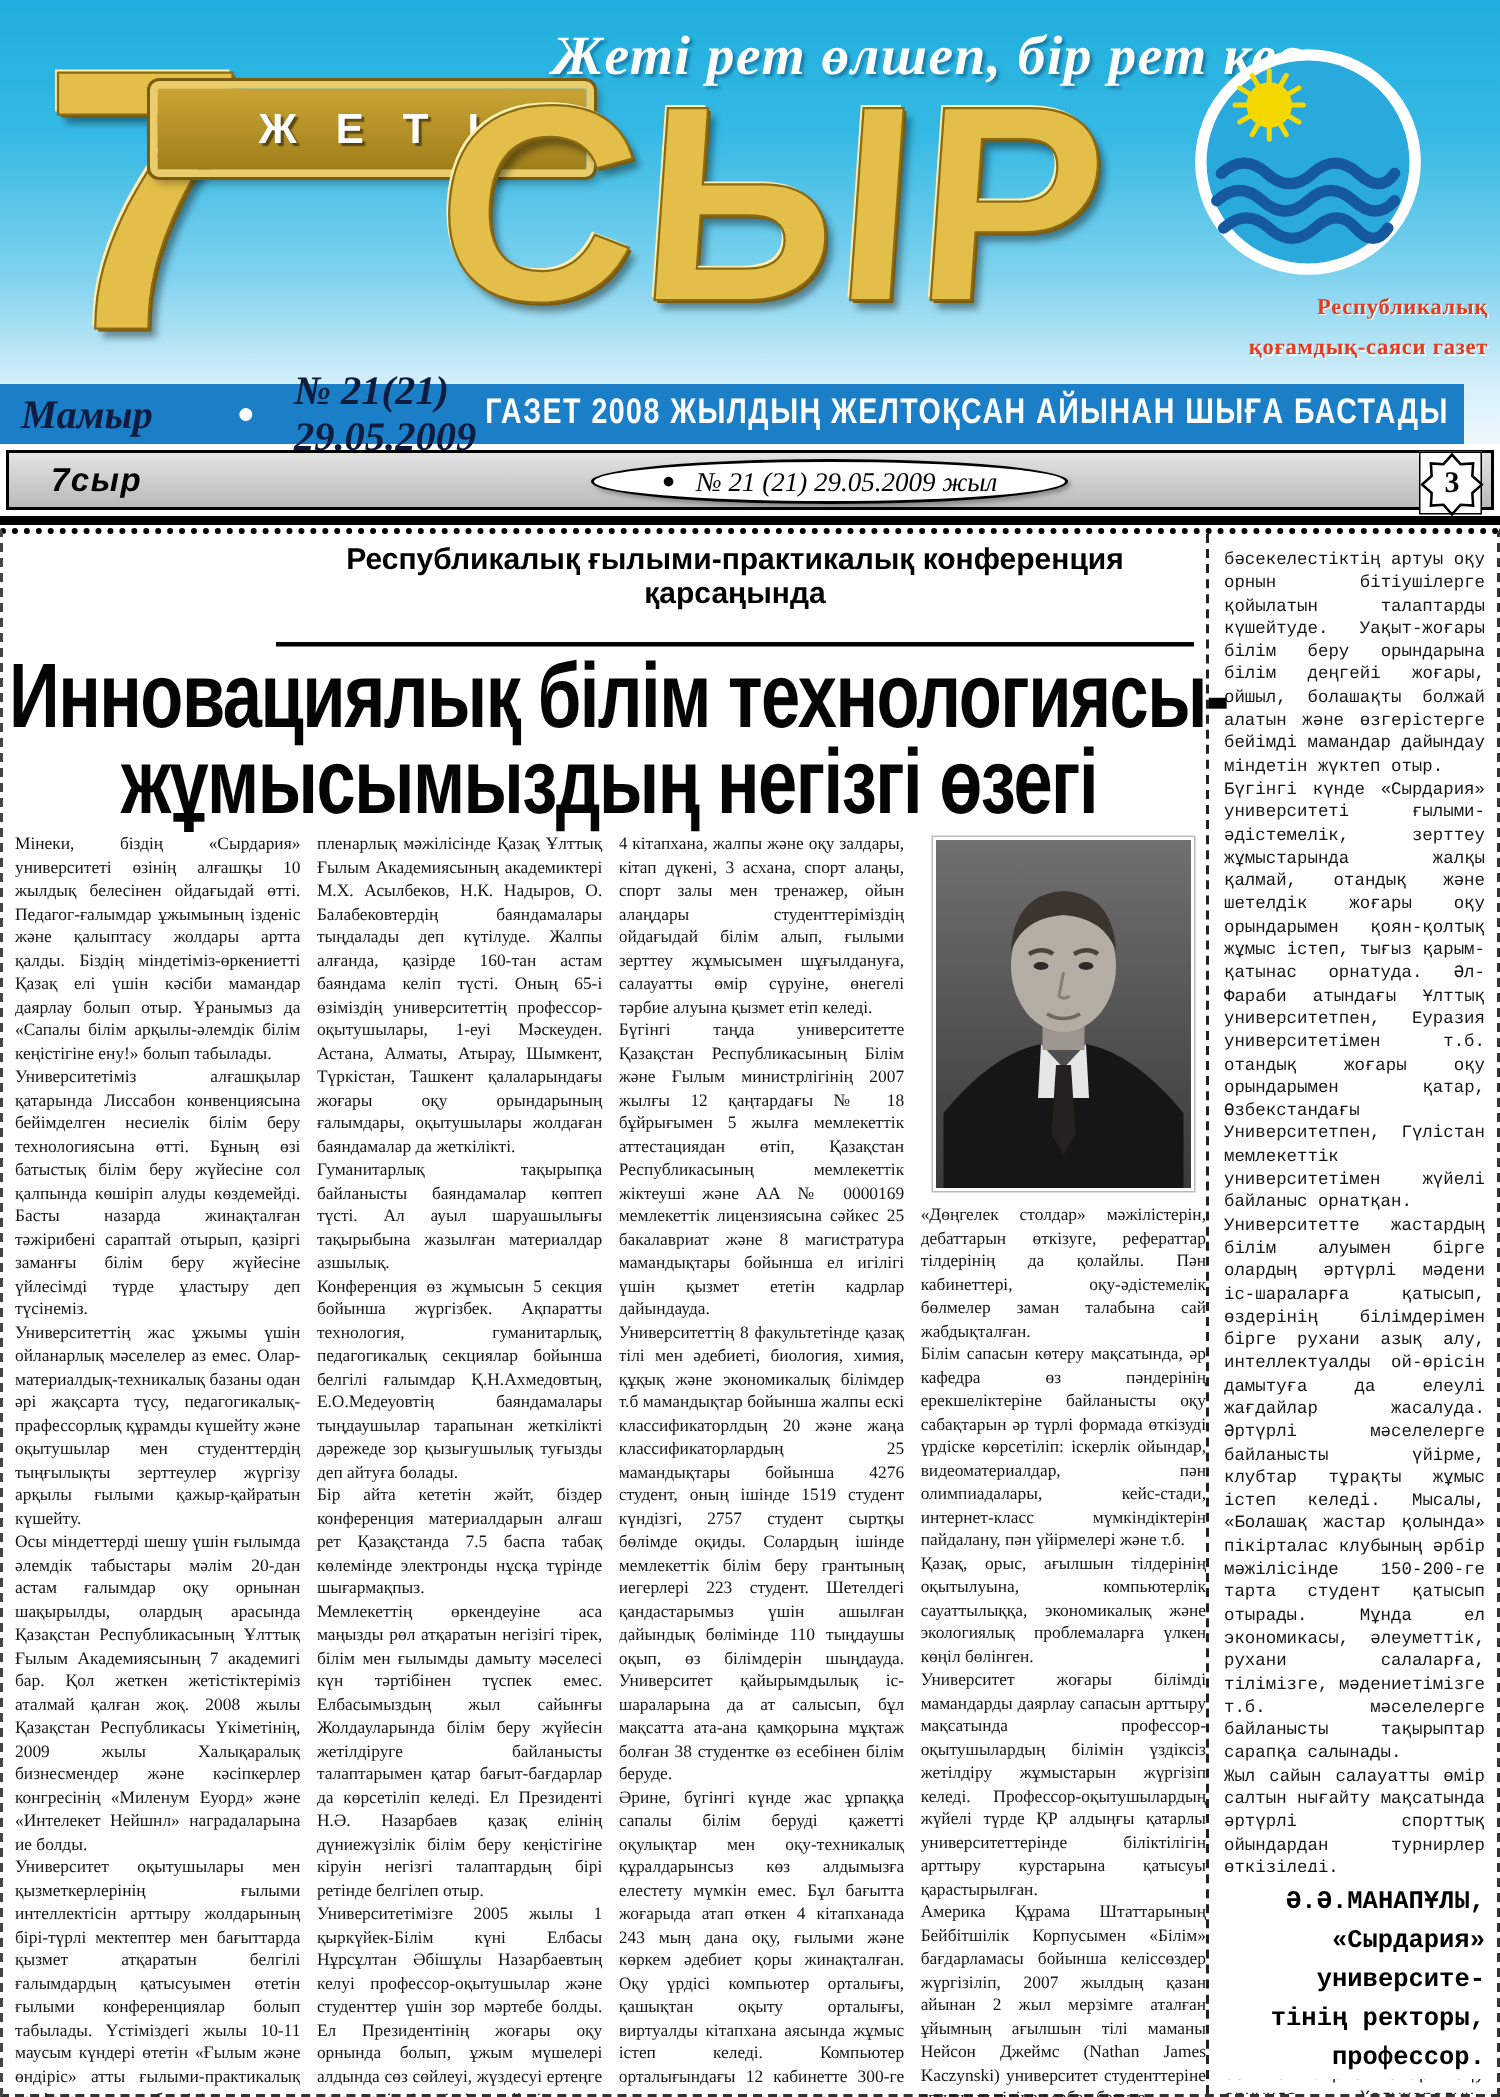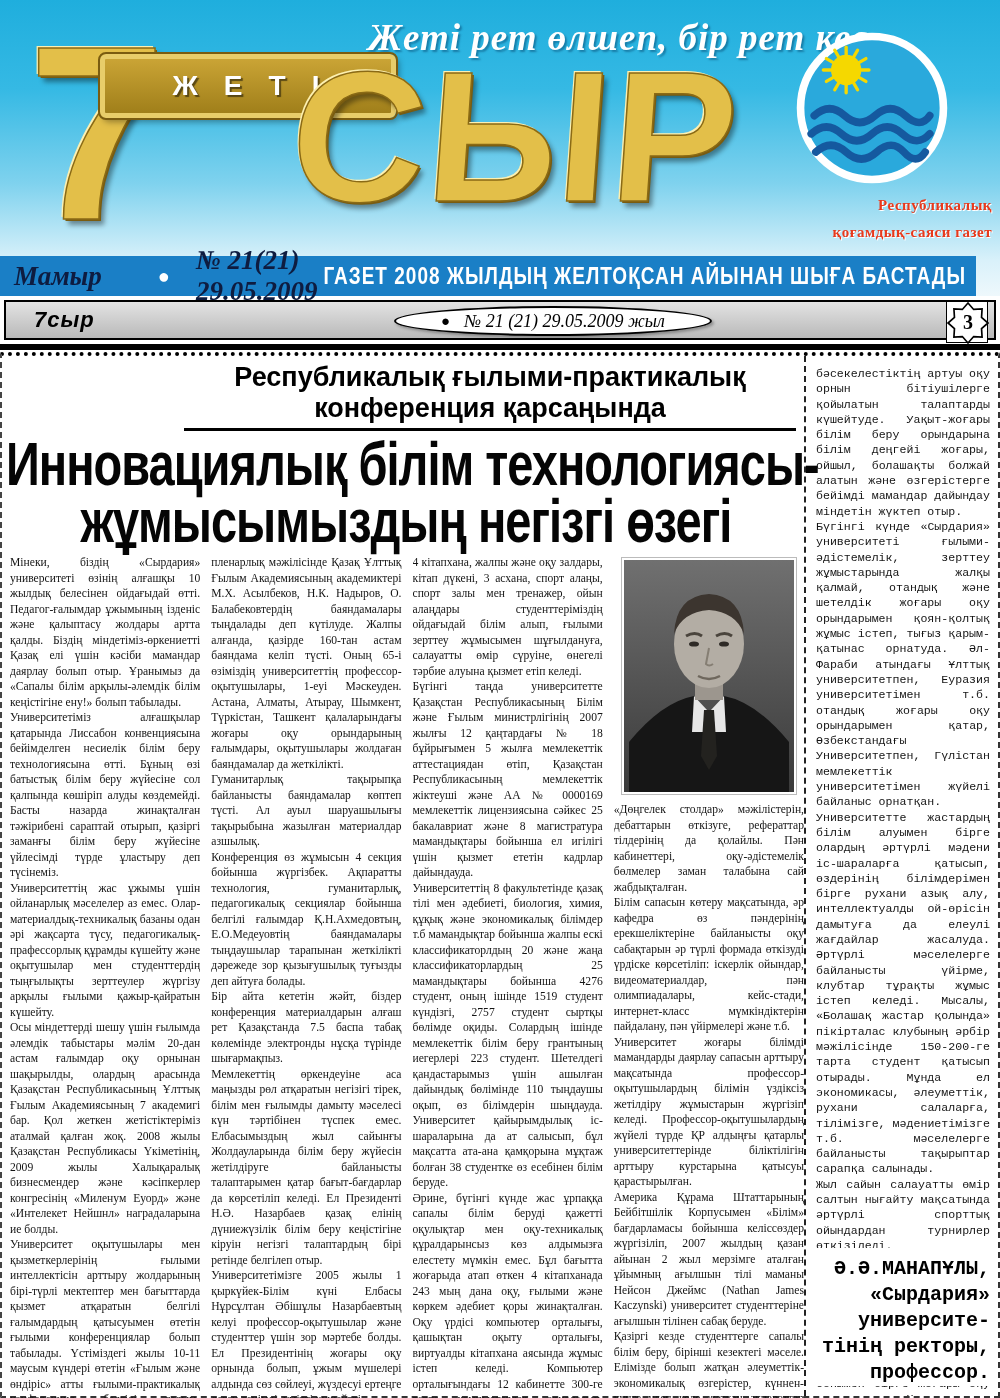--- a/index.html
+++ b/index.html
@@ -50,36 +50,36 @@
   .bar-seal svg { position:absolute; left:0; top:0; }
   .bar-seal .num { position:absolute; left:0; top:0; width:42px; height:42px; text-align:center;
     line-height:40px; font-size:20px; font-weight:bold; }
   .thick-rule { margin:4px 0 0 0; height:6px; background:#000; }
 
   
   .article { position:relative; margin-top:2px; height:1046px;
     border-top:4px dotted #000; border-left:2px dashed #444; border-right:2px dashed #333; border-bottom:2px dashed #333; }
   .main-area { position:absolute; left:4px; top:2px; width:800px; height:100%; }
   .kicker { display:block; margin:4px 10px 0 178px; text-align:center;
-    font-family:"Liberation Sans",sans-serif; font-weight:bold; font-size:27px;
-    padding-bottom:4px; border-bottom:3px solid #000; }
+    font-family:"Liberation Sans",sans-serif; font-weight:bold; font-size:20px;
+    padding-bottom:20px; border-bottom:3px solid #000; }
   .headline { text-align:center; font-family:"Liberation Sans",sans-serif; font-weight:bold;
     font-size:47px; letter-spacing:-1px; line-height:57px; margin-top:4px; color:#050505; }
   .headline .hline { display:inline-block; transform:scaleY(1.30); white-space:nowrap; }
   .columns { display:flex; gap:11px; padding:6px 2px 0 4px; height:892px; overflow:hidden; }
   .col { flex:1 1 0; overflow:hidden; }
   .col p { font-size:11.6px; line-height:15.5px; text-align:justify; color:#141414; }
   .photo { width:176px; height:238px; margin:2px auto 7px auto; background:#fff; padding:2px; border:1px solid #bbb; }
   .photo svg { display:block; }
 
   .col5 { position:absolute; right:0; top:0; bottom:0; width:194px;
     border-left:2px dashed #222; padding:10px 8px 6px 10px; overflow:hidden;font-family:Liberation Mono, monospace; }
   .col5 p { font-size:11.6px; line-height:15.3px; text-align:justify; color:#141414; }
   .byline { position:absolute; right:8px; bottom:10px; left:10px; background:#fff;
-    text-align:right; font-weight:bold; font-size:20px; line-height:26px; padding-top:8px; }
+    text-align:right; font-weight:bold; font-size:17px; line-height:26px; padding-top:8px; }
 </style>
 </head>
 <body>
 
 <div class="page">
 
   <header class="masthead">
     <div class="slogan">Жеті рет өлшеп, бір рет кес.</div>
     <div class="logo-digit gold">7</div>
     <div class="logo-jeti">ЖЕТІ</div>
@@ -150,21 +150,21 @@
         <div class="col">
             <p class="para">Мінеки, біздің «Сырдария» университеті өзінің алғашқы 10 жылдық белесінен ойдағыдай өтті. Педагог-ғалымдар ұжымының ізденіс және қалыптасу жолдары артта қалды. Біздің міндетіміз-өркениетті Қазақ елі үшін кәсіби мамандар даярлау болып отыр. Ұранымыз да «Сапалы білім арқылы-әлемдік білім кеңістігіне ену!» болып табылады.</p>
             <p class="para">Университетіміз алғашқылар қатарында Лиссабон конвенциясына бейімделген несиелік білім беру технологиясына өтті. Бұның өзі батыстық білім беру жүйесіне сол қалпында көшіріп алуды көздемейді. Басты назарда жинақталған тәжірибені сараптай отырып, қазіргі заманғы білім беру жүйесіне үйлесімді түрде ұластыру деп түсінеміз.</p>
             <p class="para">Университеттің жас ұжымы үшін ойланарлық мәселелер аз емес. Олар-материалдық-техникалық базаны одан әрі жақсарта түсу, педагогикалық-прафессорлық құрамды күшейту және оқытушылар мен студенттердің тыңғылықты зерттеулер жүргізу арқылы ғылыми қажыр-қайратын күшейту.</p>
             <p class="para">Осы міндеттерді шешу үшін ғылымда әлемдік табыстары мәлім 20-дан астам ғалымдар оқу орнынан шақырылды, олардың арасында Қазақстан Республикасының Ұлттық Ғылым Академиясының 7 академигі бар. Қол жеткен жетістіктеріміз аталмай қалған жоқ. 2008 жылы Қазақстан Республикасы Үкіметінің, 2009 жылы Халықаралық бизнесмендер және кәсіпкерлер конгресінің «Миленум Еуорд» және «Интелекет Нейшнл» наградаларына ие болды.</p>
             <p class="para">Университет оқытушылары мен қызметкерлерінің ғылыми интеллектісін арттыру жолдарының бірі-түрлі мектептер мен бағыттарда қызмет атқаратын белгілі ғалымдардың қатысуымен өтетін ғылыми конференциялар болып табылады. Үстіміздегі жылы 10-11 маусым күндері өтетін «Ғылым және өндіріс» атты ғылыми-практикалық конференция белгілі ғалым-профессорлар Асылбек Малік Хайдар, Батькаев Жан Якубович, Серіков Бегім Серікұлының мерейтойларына орай өткізілмек. Қазіргі таңда конференцияның</p>
           </div>
         <div class="col">
             <p class="para">пленарлық мәжілісінде Қазақ Ұлттық Ғылым Академиясының академиктері М.Х. Асылбеков, Н.К. Надыров, О. Балабековтердің баяндамалары тыңдалады деп күтілуде. Жалпы алғанда, қазірде 160-тан астам баяндама келіп түсті. Оның 65-і өзіміздің университеттің профессор-оқытушылары, 1-еуі Мәскеуден. Астана, Алматы, Атырау, Шымкент, Түркістан, Ташкент қалаларындағы жоғары оқу орындарының ғалымдары, оқытушылары жолдаған баяндамалар да жеткілікті.</p>
             <p class="para">Гуманитарлық тақырыпқа байланысты баяндамалар көптеп түсті. Ал ауыл шаруашылығы тақырыбына жазылған материалдар азшылық.</p>
-            <p class="para">Конференция өз жұмысын 4 секция бойынша жүргізбек. Ақпаратты технология, гуманитарлық, педагогикалық секциялар бойынша белгілі ғалымдар Қ.Н.Ахмедовтың, Е.О.Медеуовтің баяндамалары тыңдаушылар тарапынан жеткілікті дәрежеде зор қызығушылық туғызды деп айтуға болады.</p>
+            <p class="para">Конференция өз жұмысын 5 секция бойынша жүргізбек. Ақпаратты технология, гуманитарлық, педагогикалық секциялар бойынша белгілі ғалымдар Қ.Н.Ахмедовтың, Е.О.Медеуовтің баяндамалары тыңдаушылар тарапынан жеткілікті дәрежеде зор қызығушылық туғызды деп айтуға болады.</p>
             <p class="para">Бір айта кететін жәйт, біздер конференция материалдарын алғаш рет Қазақстанда 7.5 баспа табақ көлемінде электронды нұсқа түрінде шығармақпыз.</p>
             <p class="para">Мемлекеттің өркендеуіне аса маңызды рөл атқаратын негізігі тірек, білім мен ғылымды дамыту мәселесі күн тәртібінен түспек емес. Елбасымыздың жыл сайынғы Жолдауларында білім беру жүйесін жетілдіруге байланысты талаптарымен қатар бағыт-бағдарлар да көрсетіліп келеді. Ел Президенті Н.Ә. Назарбаев қазақ елінің дүниежүзілік білім беру кеңістігіне кіруін негізгі талаптардың бірі ретінде белгілеп отыр.</p>
             <p class="para">Университетімізге 2005 жылы 1 қыркүйек-Білім күні Елбасы Нұрсұлтан Әбішұлы Назарбаевтың келуі профессор-оқытушылар және студенттер үшін зор мәртебе болды. Ел Президентінің жоғары оқу орнында болып, ұжым мүшелері алдында сөз сөйлеуі, жүздесуі ертеңге деген сенімді, үмітті күшейтті.</p>
             <p class="para">Университетте жастардың алаңсыз білім алуы үшін қажетті материалдық-техникалық база ойдағыдай. Атап айтқанда, ол үшін бес оқу ғимараты, әкімшілік орталығы, 500 орындық «Қазақстан» студенттер сарайы,</p>
           </div>
         <div class="col">
             <p class="para">4 кітапхана, жалпы және оқу залдары, кітап дүкені, 3 асхана, спорт алаңы, спорт залы мен тренажер, ойын алаңдары студенттеріміздің ойдағыдай білім алып, ғылыми зерттеу жұмысымен шұғылдануға, салауатты өмір сүруіне, өнегелі тәрбие алуына қызмет етіп келеді.</p>
             <p class="para">Бүгінгі таңда университетте Қазақстан Республикасының Білім және Ғылым министрлігінің 2007 жылғы 12 қаңтардағы № 18 бұйрығымен 5 жылға мемлекеттік аттестациядан өтіп, Қазақстан Республикасының мемлекеттік жіктеуші және АА № 0000169 мемлекеттік лицензиясына сәйкес 25 бакалавриат және 8 магистратура мамандықтары бойынша ел игілігі үшін қызмет ететін кадрлар дайындауда.</p>
             <p class="para">Университеттің 8 факультетінде қазақ тілі мен әдебиеті, биология, химия, құқық және экономикалық білімдер т.б мамандықтар бойынша жалпы ескі классификаторлдың 20 және жаңа классификаторлардың 25 мамандықтары бойынша 4276 студент, оның ішінде 1519 студент күндізгі, 2757 студент сыртқы бөлімде оқиды. Солардың ішінде мемлекеттік білім беру грантының иегерлері 223 студент. Шетелдегі қандастарымыз үшін ашылған дайындық бөлімінде 110 тыңдаушы оқып, өз білімдерін шыңдауда. Университет қайырымдылық іс-шараларына да ат салысып, бұл мақсатта ата-ана қамқорына мұқтаж болған 38 студентке өз есебінен білім беруде.</p>
             <p class="para">Әрине, бүгінгі күнде жас ұрпаққа сапалы білім беруді қажетті оқулықтар мен оқу-техникалық құралдарынсыз көз алдымызға елестету мүмкін емес. Бұл бағытта жоғарыда атап өткен 4 кітапханада 243 мың дана оқу, ғылыми және көркем әдебиет қоры жинақталған. Оқу үрдісі компьютер орталығы, қашықтан оқыту орталығы, виртуалды кітапхана аясында жұмыс істеп келеді. Компьютер орталығындағы 12 кабинетте 300-ге тарта компьютерлер орналасып, олардың басым бөлігі интернет желісіне қосылған. Сонымен бірге, компьютерлік техниканың соңғы үлгісіндегі «onlain» жүйесінде жұмыс істейтін интерактивті тақта орналастырылған.</p>
@@ -189,20 +189,21 @@
               <path d="M92,76 q9,-5 16,0" stroke="#4a443c" stroke-width="3" fill="none"></path>
               <ellipse cx="70" cy="84" rx="5" ry="2.6" fill="#2e2a26"></ellipse>
               <ellipse cx="100" cy="84" rx="5" ry="2.6" fill="#2e2a26"></ellipse>
               <path d="M85,88 l-3,16 q3,3 7,0" stroke="#857e73" stroke-width="2" fill="none"></path>
               <path d="M74,116 q11,6 22,0" stroke="#6e675d" stroke-width="2.4" fill="none"></path>
             </svg>
           </div>
           <div>
               <p class="para">«Дөңгелек столдар» мәжілістерін, дебаттарын өткізуге, рефераттар тілдерінің да қолайлы. Пән кабинеттері, оқу-әдістемелік бөлмелер заман талабына сай жабдықталған.</p>
               <p class="para">Білім сапасын көтеру мақсатында, әр кафедра өз пәндерінің ерекшеліктеріне байланысты оқу сабақтарын әр түрлі формада өткізуді үрдіске көрсетіліп: іскерлік ойындар, видеоматериалдар, пән олимпиадалары, кейс-стади, интернет-класс мүмкіндіктерін пайдалану, пән үйірмелері және т.б.</p>
+              <p class="para">Қазақ, орыс, ағылшын тілдерінің оқытылуына, компьютерлік сауаттылыққа, экономикалық және экологиялық проблемаларға үлкен көңіл бөлінген.</p>
               <p class="para">Университет жоғары білімді мамандарды даярлау сапасын арттыру мақсатында профессор-оқытушылардың білімін үздіксіз жетілдіру жұмыстарын жүргізіп келеді. Профессор-оқытушылардың жүйелі түрде ҚР алдыңғы қатарлы университеттерінде біліктілігін арттыру курстарына қатысуы қарастырылған.</p>
               <p class="para">Америка Құрама Штаттарының Бейбітшілік Корпусымен «Білім» бағдарламасы бойынша келіссөздер жүргізіліп, 2007 жылдың қазан айынан 2 жыл мерзімге аталған ұйымның ағылшын тілі маманы Нейсон Джеймс (Nathan James Kaczynski) университет студенттеріне ағылшын тілінен сабақ беруде.</p>
               <p class="para">Қазіргі кезде студенттерге сапалы білім беру, бірінші кезектегі мәселе. Елімізде болып жатқан әлеуметтік-экономикалық өзгерістер, күннен-күнге үдеп келе жатқан ақпараттар ағымдары, еңбек нарығындағы</p>
             </div>
         </div>
       </div>
     </div>
 
     <aside class="col5">
       <div>

